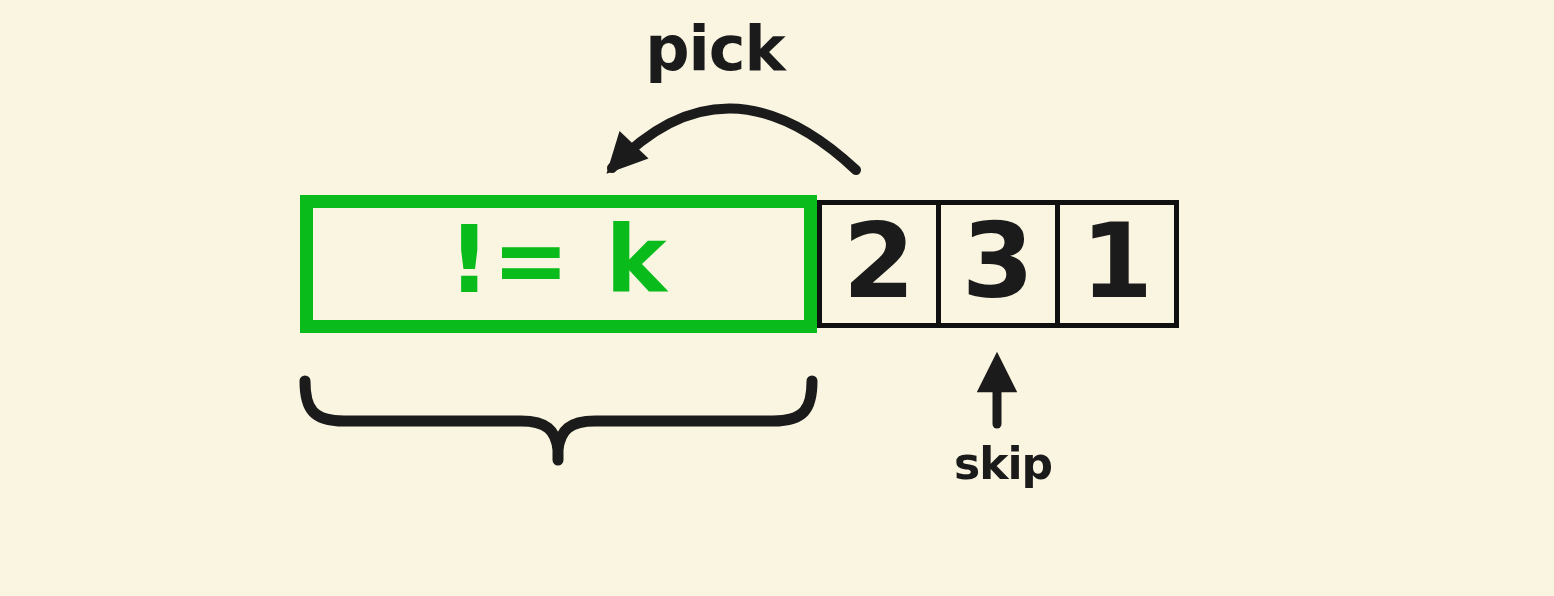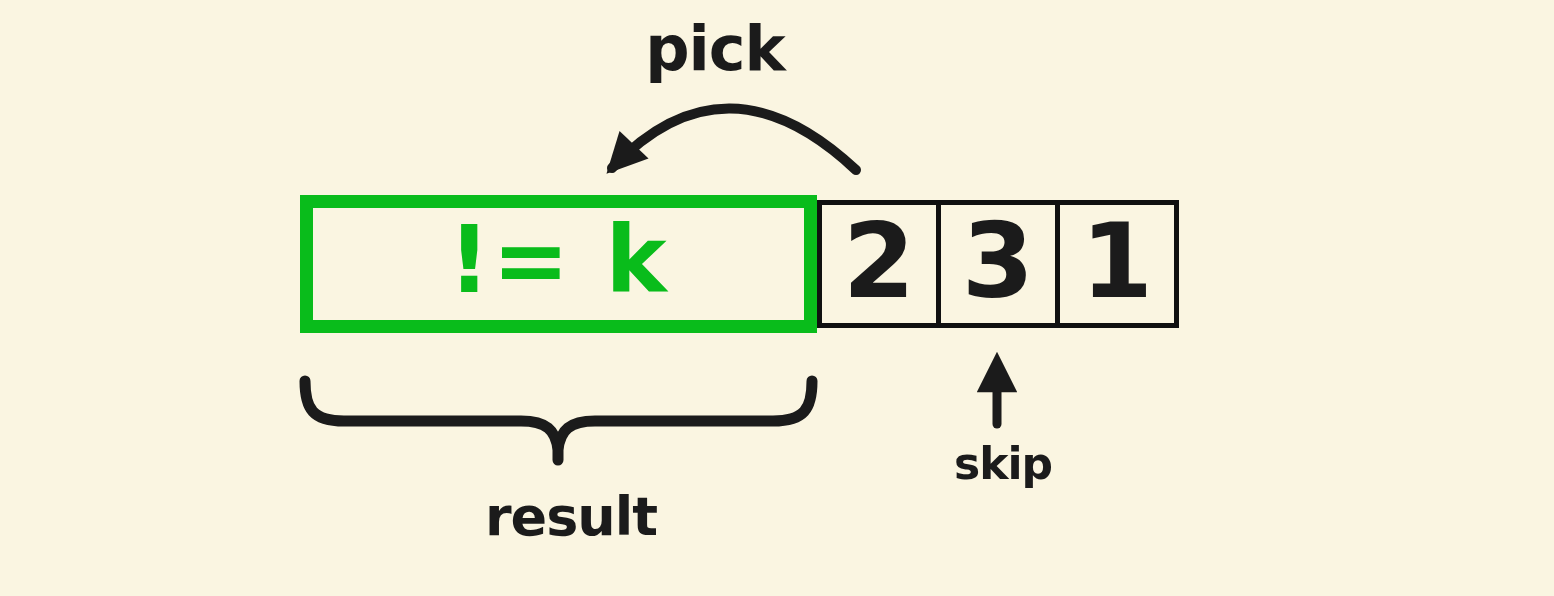--- a/index.html
+++ b/index.html
@@ -70,21 +70,20 @@
 </style>
 </head>
 <body>
 
 <div class="canvas">
 
   <div class="abs label pick-label">pick</div>
 
   <div class="abs label skip-label">skip</div>
 
-  <div class="abs label result-label">result</div>
 
   <div class="abs result-box">
     <span class="result-box-text">!= k</span>
   </div>
 
   <div class="abs cells">
     <div class="cell">
       <span class="cell-value">2</span>
     </div>
     <div class="cell">

